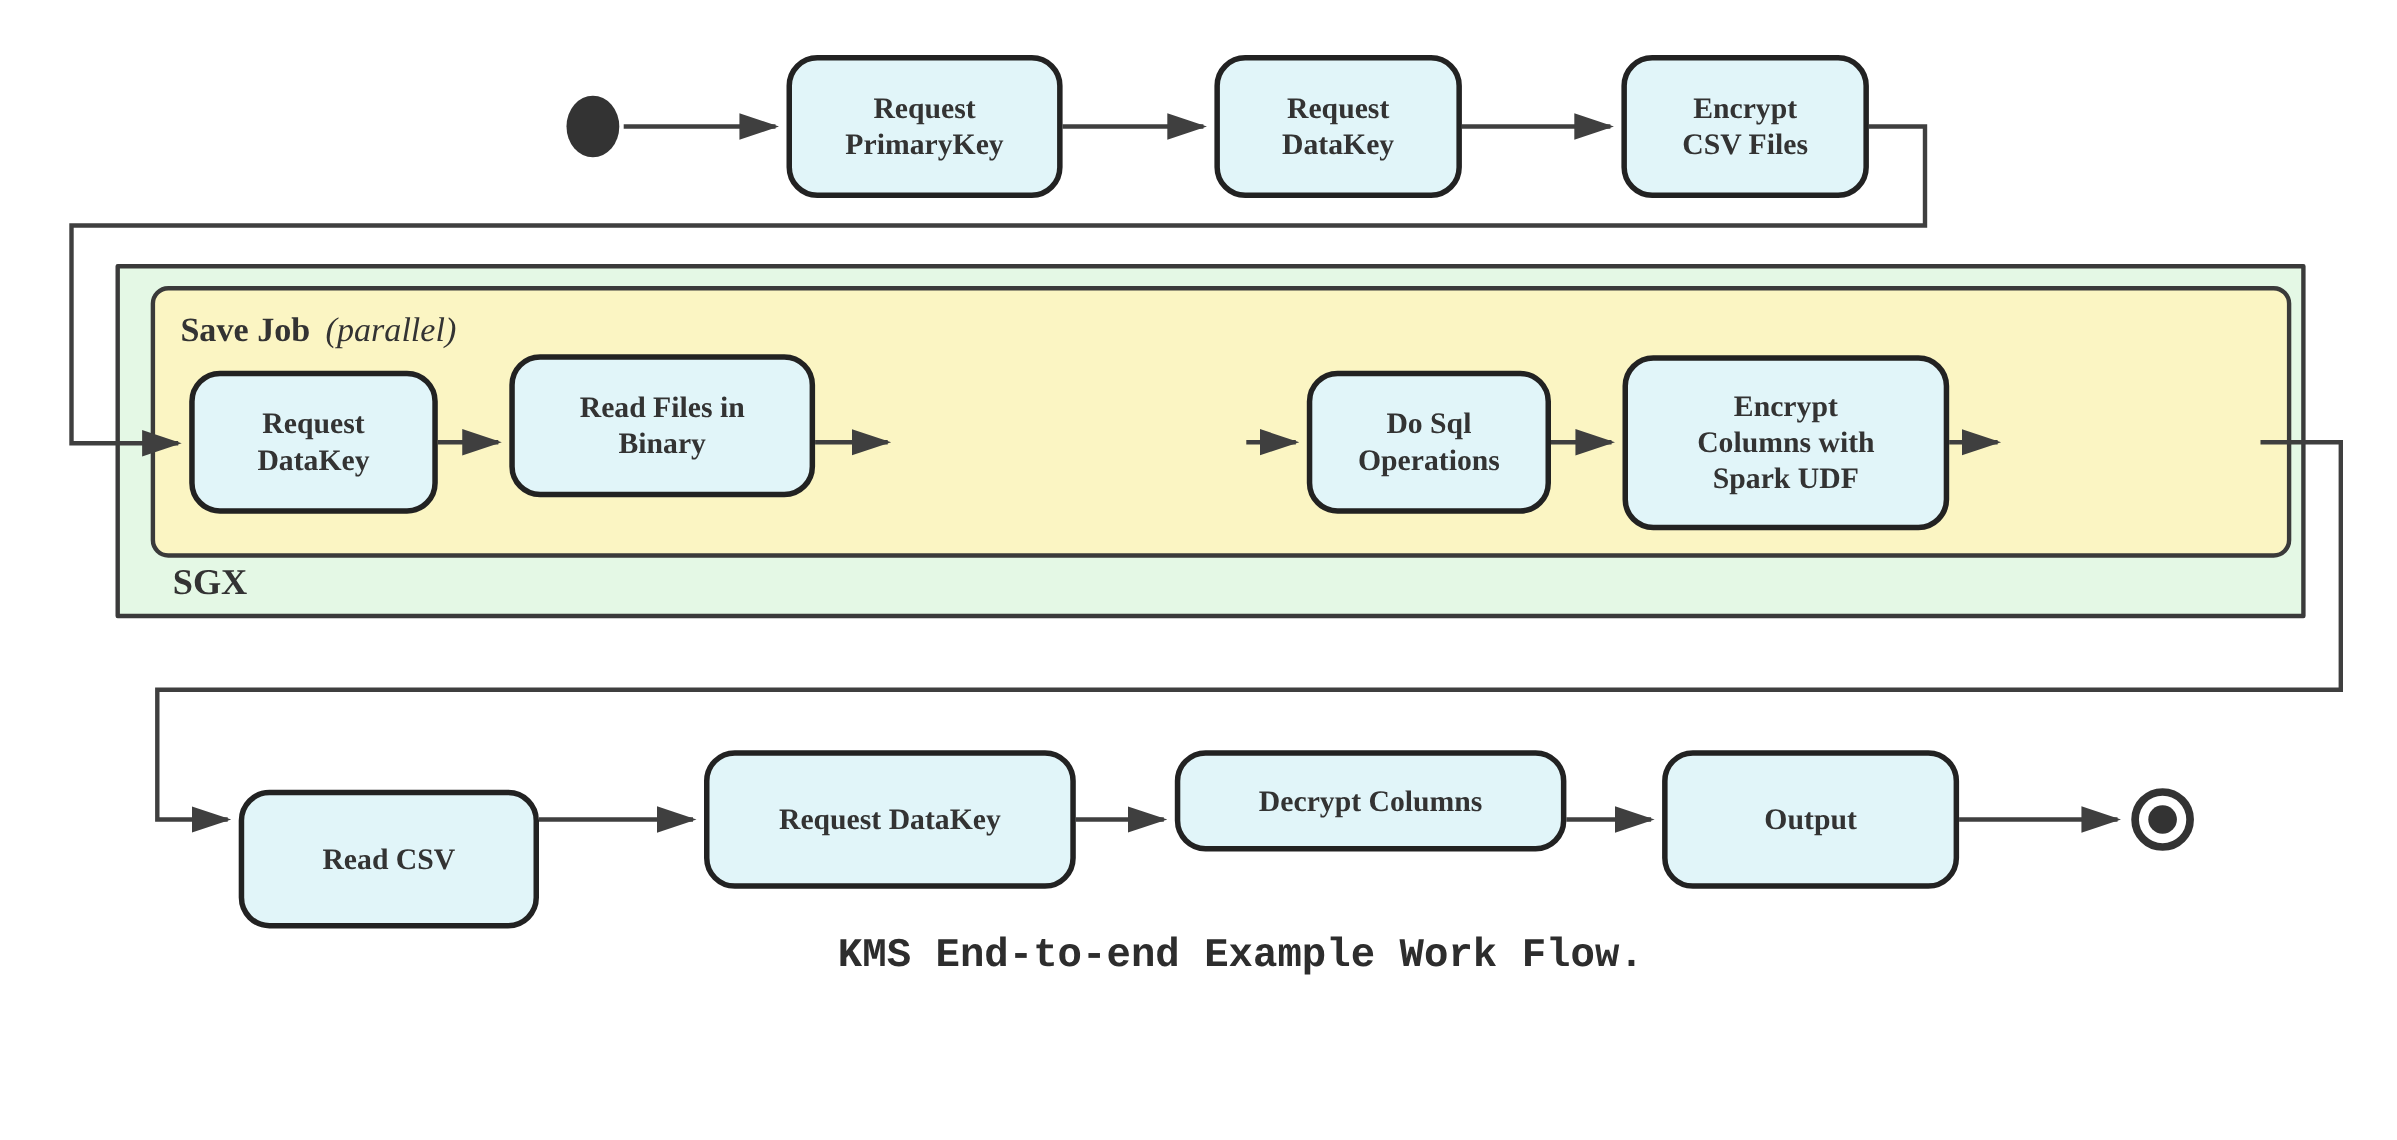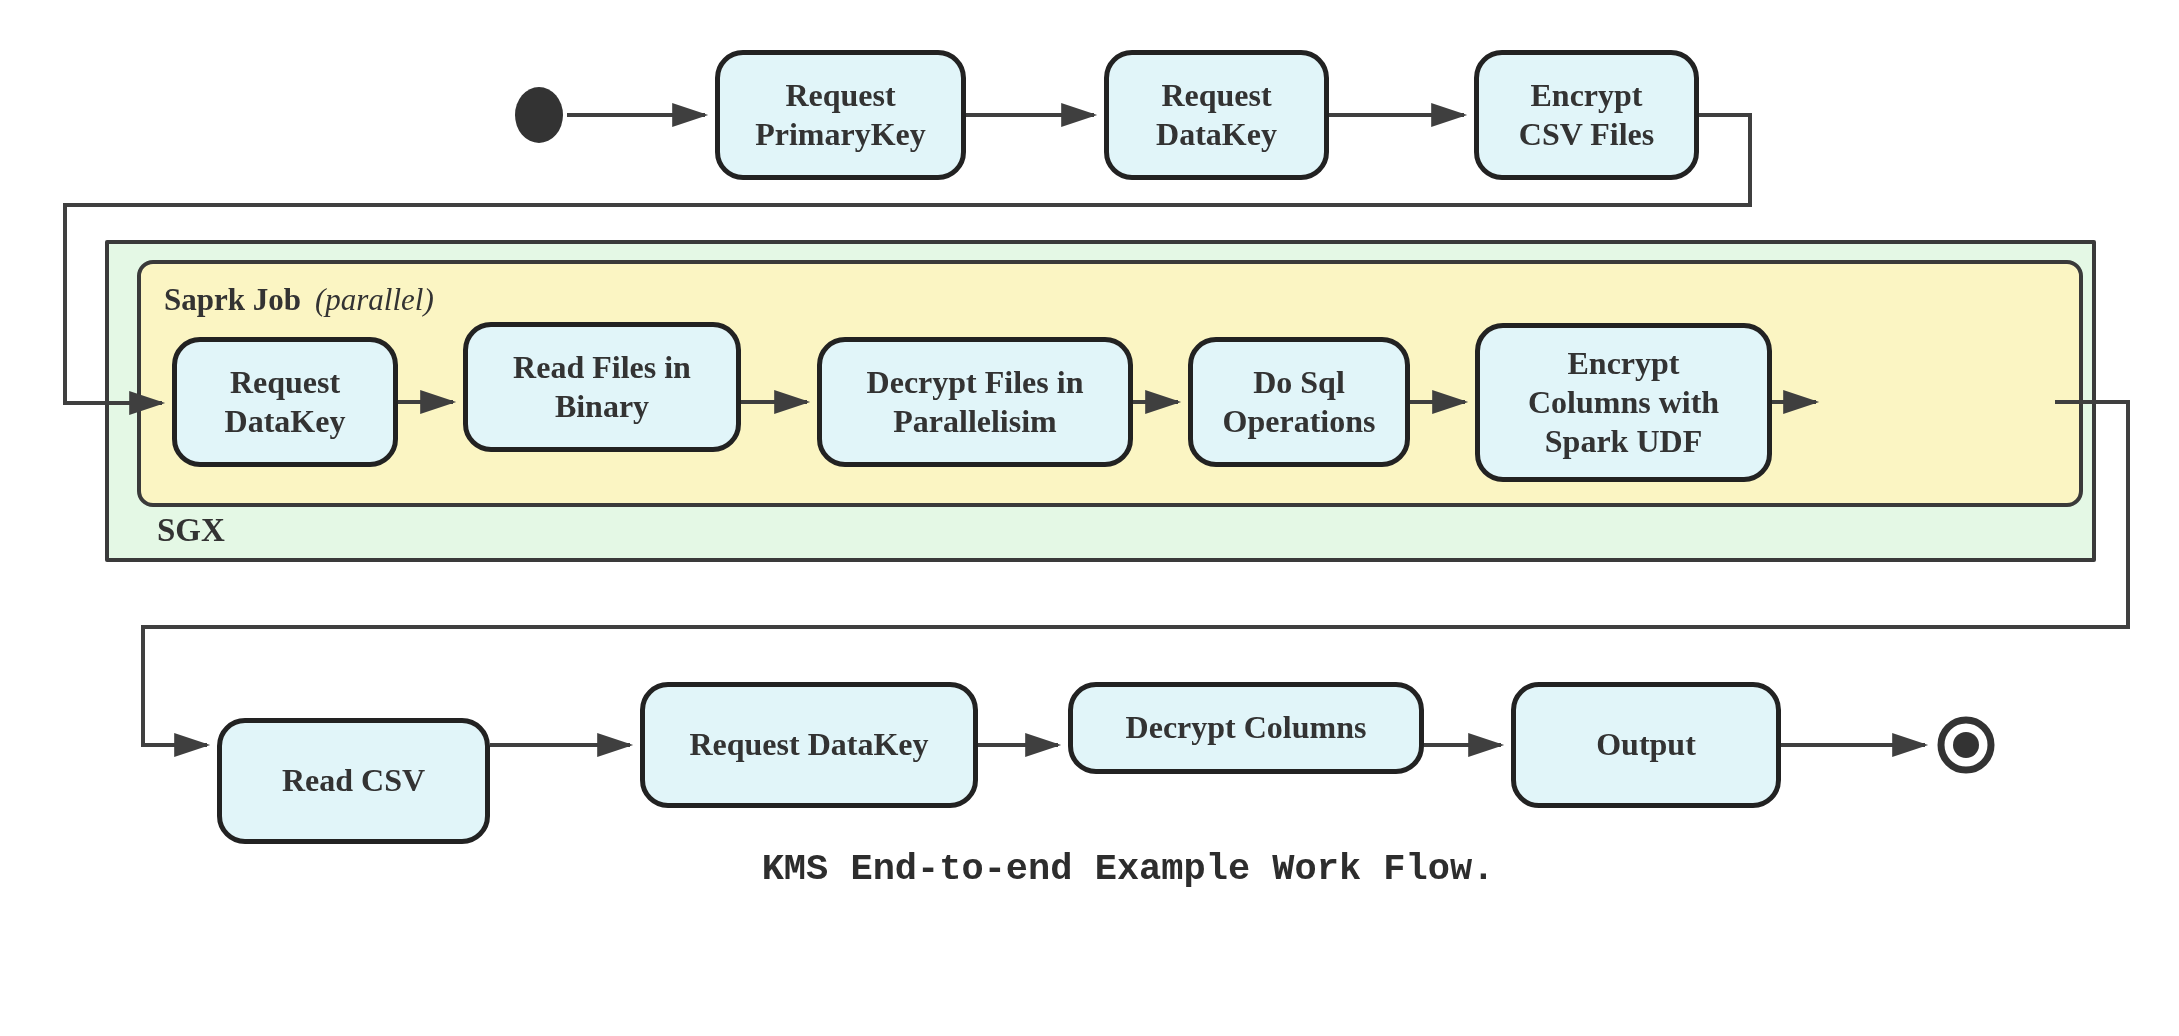--- a/index.html
+++ b/index.html
@@ -27,21 +27,21 @@
     z-index:1;
   }
   svg.edges{position:absolute;left:0;top:0;z-index:2;}
   .node{
     position:absolute;box-sizing:border-box;
     background:var(--node-fill,#e1f5f9);
     border:5px solid var(--node-stroke,#222222);
     border-radius:28px;
     display:flex;align-items:center;justify-content:center;
     text-align:center;
-    font-weight:bold;font-size:32px;line-height:1.22;
+    font-weight:bold;font-size:27px;line-height:1.22;
     white-space:pre-line;
     z-index:3;
     color:#333333;
   }
   .zone-label{position:absolute;z-index:4;font-weight:bold;}
   .spark-label{left:164px;top:282px;font-size:31px;}
   .spark-label .qualifier{font-weight:normal;font-style:italic;margin-left:14px;}
   .sgx-label{left:157px;top:512px;font-size:33px;}
   .caption{
     position:absolute;left:100px;top:848px;width:2056px;
@@ -78,37 +78,35 @@
       <polyline points="490,745 630,745" marker-end="url(#ah)"></polyline>
       <polyline points="978,745 1058,745" marker-end="url(#ah)"></polyline>
       <polyline points="1424,745 1501,745" marker-end="url(#ah)"></polyline>
       <polyline points="1781,745 1925,745" marker-end="url(#ah)"></polyline>
       <circle cx="1966" cy="745" r="25" fill="none" stroke="#333333" stroke-width="7"></circle>
       <circle cx="1966" cy="745" r="13" fill="#333333" stroke="none"></circle>
     </g>
   </svg>
 
   <div class="zone-label spark-label">
-    <span>Saprk Job</span><span class="qualifier">(parallel)</span>
+    <span>Save Job</span><span class="qualifier">(parallel)</span>
   </div>
   <div class="zone-label sgx-label">SGX</div>
 
   <div class="node" style="left:715px;top:50px;width:251px;height:130px;">Request
 PrimaryKey</div>
   <div class="node" style="left:1104px;top:50px;width:225px;height:130px;">Request
 DataKey</div>
   <div class="node" style="left:1474px;top:50px;width:225px;height:130px;">Encrypt
 CSV Files</div>
 
   <div class="node" style="left:172px;top:337px;width:226px;height:130px;">Request
 DataKey</div>
   <div class="node" style="left:463px;top:322px;width:278px;height:130px;">Read Files in
 Binary</div>
-  <div class="node" style="left:817px;top:337px;width:316px;height:130px;">Decrypt Files in
-Parallelisim</div>
   <div class="node" style="left:1188px;top:337px;width:222px;height:130px;">Do Sql
 Operations</div>
   <div class="node" style="left:1475px;top:323px;width:297px;height:159px;">Encrypt
 Columns with
 Spark UDF</div>
 
   <div class="node" style="left:217px;top:682px;width:273px;height:126px;margin-top:36px;">Read CSV</div>
   <div class="node" style="left:640px;top:682px;width:338px;height:126px;">Request DataKey</div>
   <div class="node" style="left:1068px;top:682px;width:356px;height:92px;">Decrypt Columns</div>
   <div class="node" style="left:1511px;top:682px;width:270px;height:126px;">Output</div>

